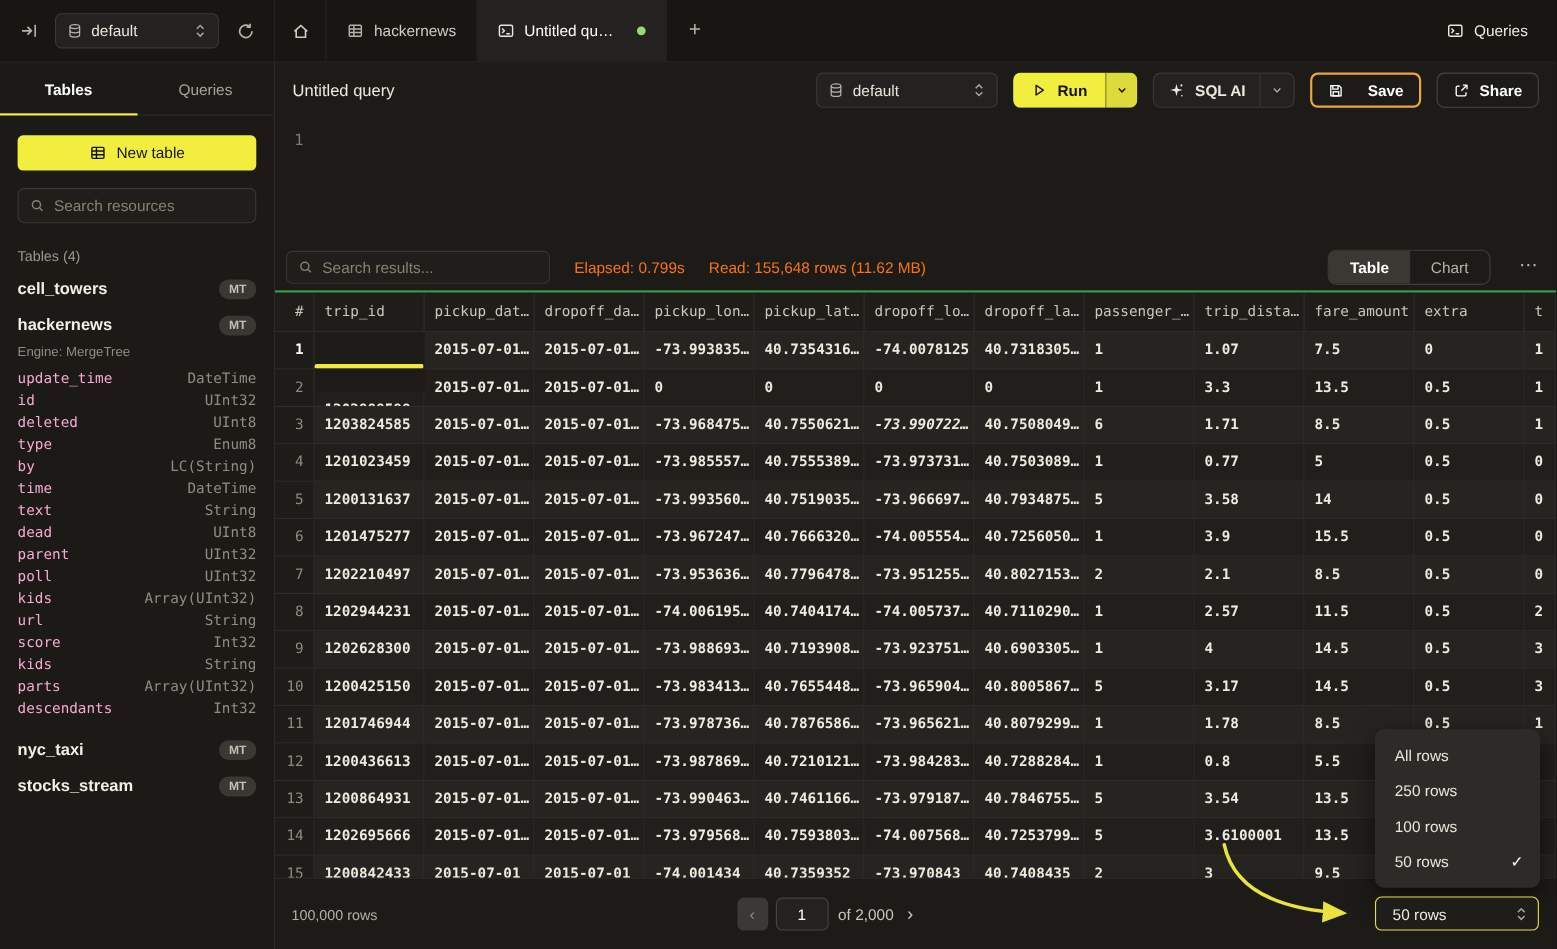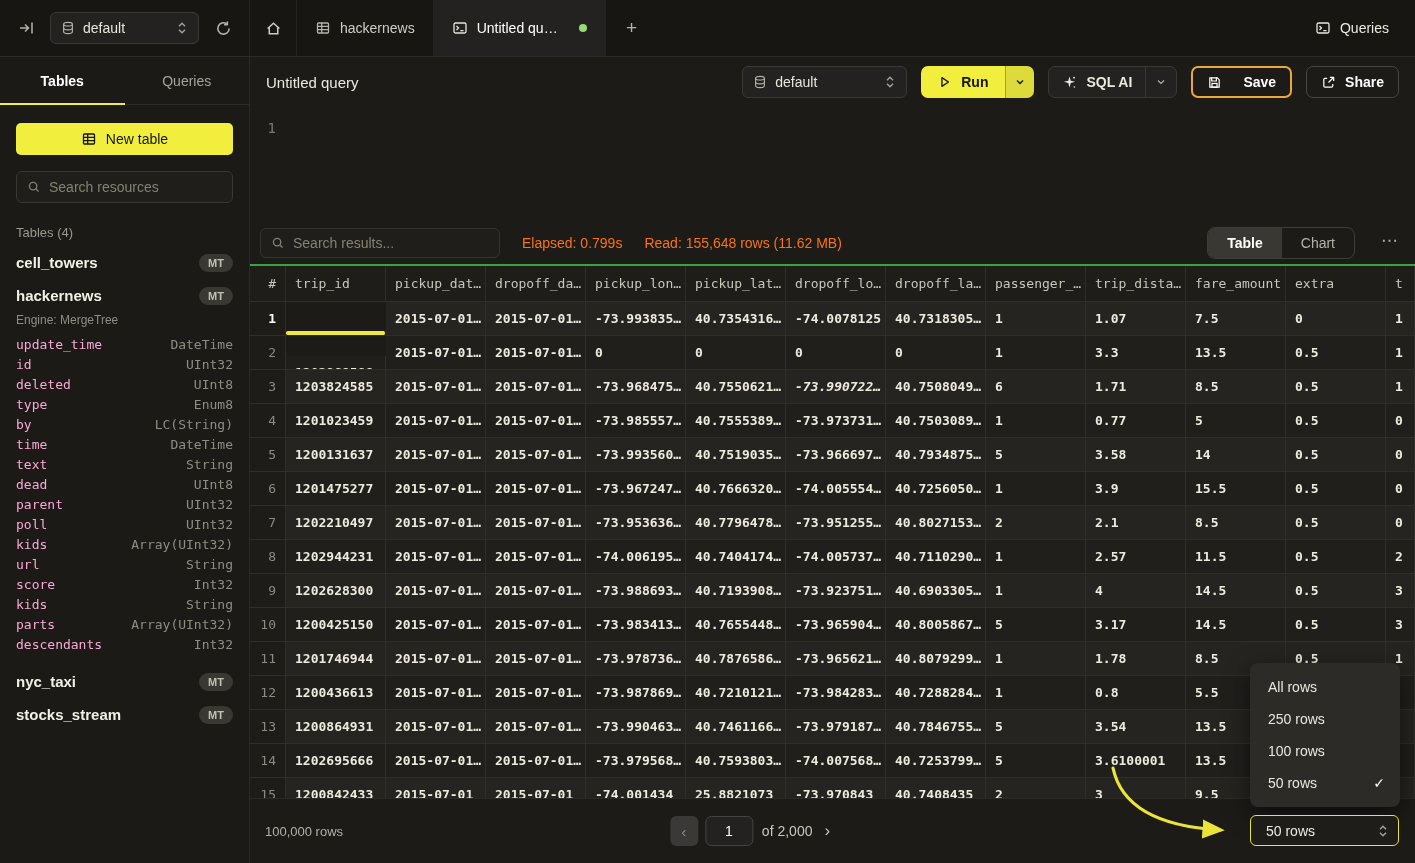--- a/index.html
+++ b/index.html
@@ -630,21 +630,21 @@
             <div class="cell" style="width: 100px;">13.5</div>
             <div class="cell" style="width: 100px;"></div>
             <div class="cell" style="width: 29px;"></div>
           </div>
           <div class="grow">
             <div class="cell rn" style="width: 36px;">15</div>
             <div class="cell" style="width: 100px;">1200842433</div>
             <div class="cell" style="width: 100px;">2015-07-01</div>
             <div class="cell" style="width: 100px;">2015-07-01</div>
             <div class="cell" style="width: 100px;">-74.001434</div>
-            <div class="cell" style="width: 100px;">25.8821073</div>
+            <div class="cell" style="width: 100px;">40.7359352</div>
             <div class="cell" style="width: 100px;">-73.970843</div>
             <div class="cell" style="width: 100px;">40.7408435</div>
             <div class="cell" style="width: 100px;">2</div>
             <div class="cell" style="width: 100px;">3</div>
             <div class="cell" style="width: 100px;">9.5</div>
             <div class="cell" style="width: 100px;"></div>
             <div class="cell" style="width: 29px;"></div>
           </div>
         </div>
     </div>

